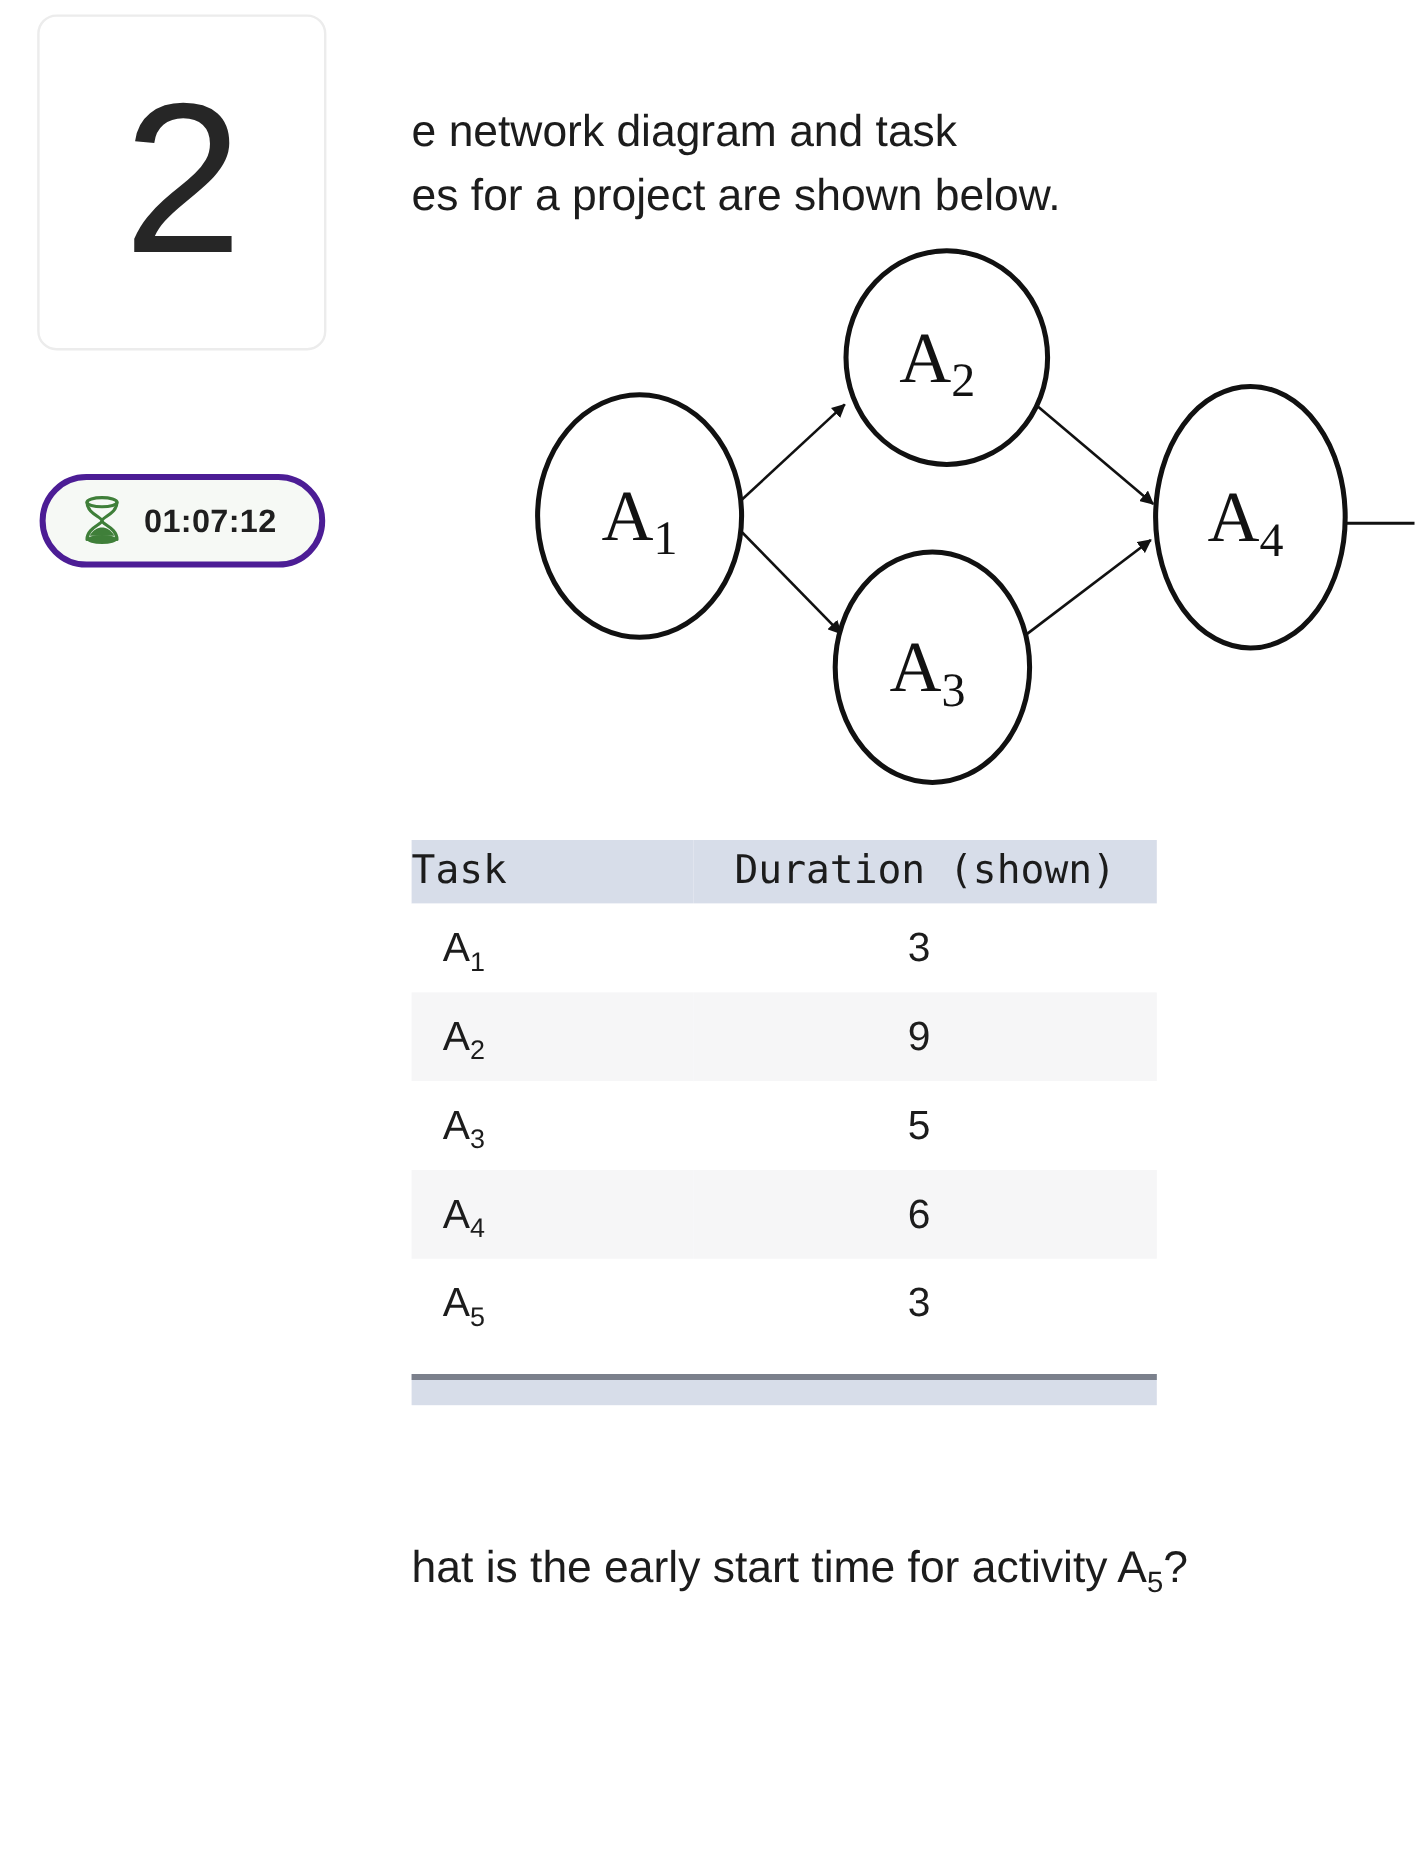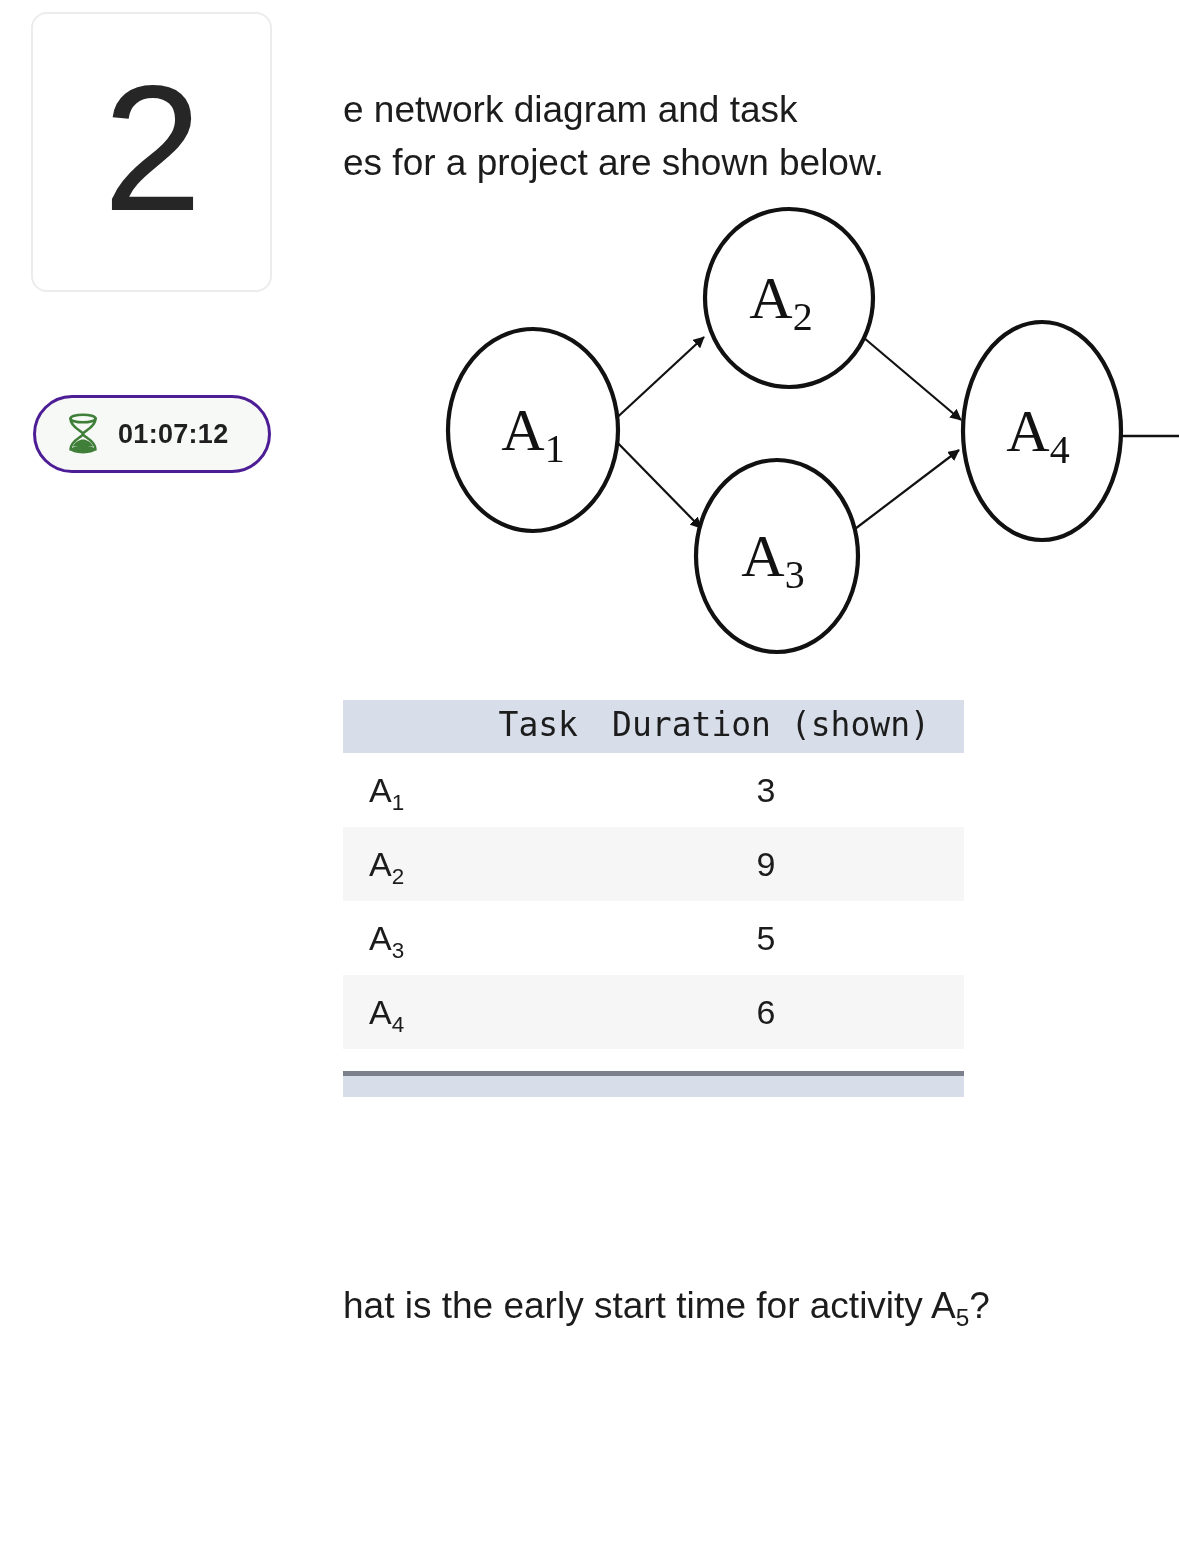--- a/index.html
+++ b/index.html
@@ -43,21 +43,21 @@
   }
 
   .timer-pill {
     position: absolute;
     left: 33px;
     top: 395px;
     width: 238px;
     height: 78px;
     box-sizing: border-box;
     background: #f6f9f5;
-    border: 3px solid #4c1d95;
+    border: 5px solid #4c1d95;
     border-radius: 39px;
     display: flex;
     align-items: center;
     gap: 18px;
     padding-left: 30px;
   }
   .hourglass-icon {
     width: 34px;
     height: 42px;
     flex: 0 0 auto;
@@ -114,21 +114,21 @@
   }
   .dtable thead th {
     background: #d7dde9;
     font-family: "DejaVu Sans Mono", "Liberation Mono", monospace;
     font-size: 33px;
     font-weight: 400;
     color: #1c1c1c;
     padding: 4px 0 8px 0;
     line-height: 1.25;
   }
-  .dtable th.col-task { text-align: right; width: 235px; }
+  .dtable th.col-task { text-align: left; width: 235px; }
   .dtable th.col-dur  { text-align: center; width: 386px; }
 
   .dtable tbody td {
     font-size: 34px;
     color: #1c1c1c;
     height: 74px;
     padding: 0;
     vertical-align: middle;
   }
   .dtable tbody tr:nth-child(even) td { background: #f6f6f7; }
@@ -237,20 +237,24 @@
           <td class="col-dur">9</td>
         </tr>
         <tr>
           <td class="col-task"><span>A</span><span class="sub">3</span></td>
           <td class="col-dur">5</td>
         </tr>
         <tr>
           <td class="col-task"><span>A</span><span class="sub">4</span></td>
           <td class="col-dur">6</td>
         </tr>
+        <tr>
+          <td class="col-task"><span>A</span><span class="sub">5</span></td>
+          <td class="col-dur">3</td>
+        </tr>
       </tbody>
     </table>
     <div class="table-footer"></div>
   </div>
 
   <div class="question">
     <span>hat is the early start time for activity A</span><span class="sub">5</span><span>?</span>
   </div>
 
 </div>

